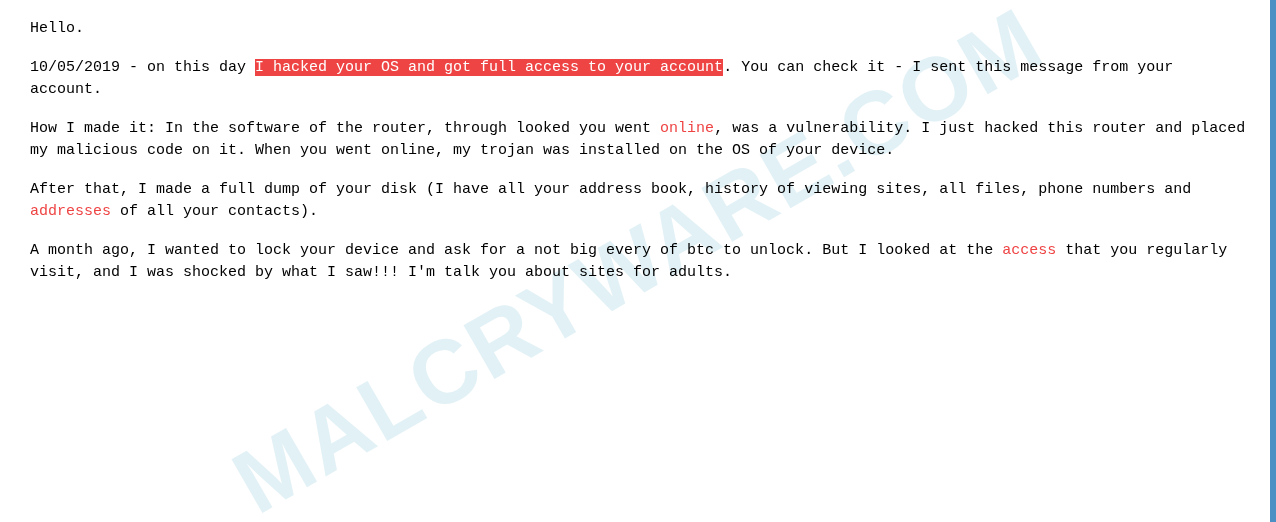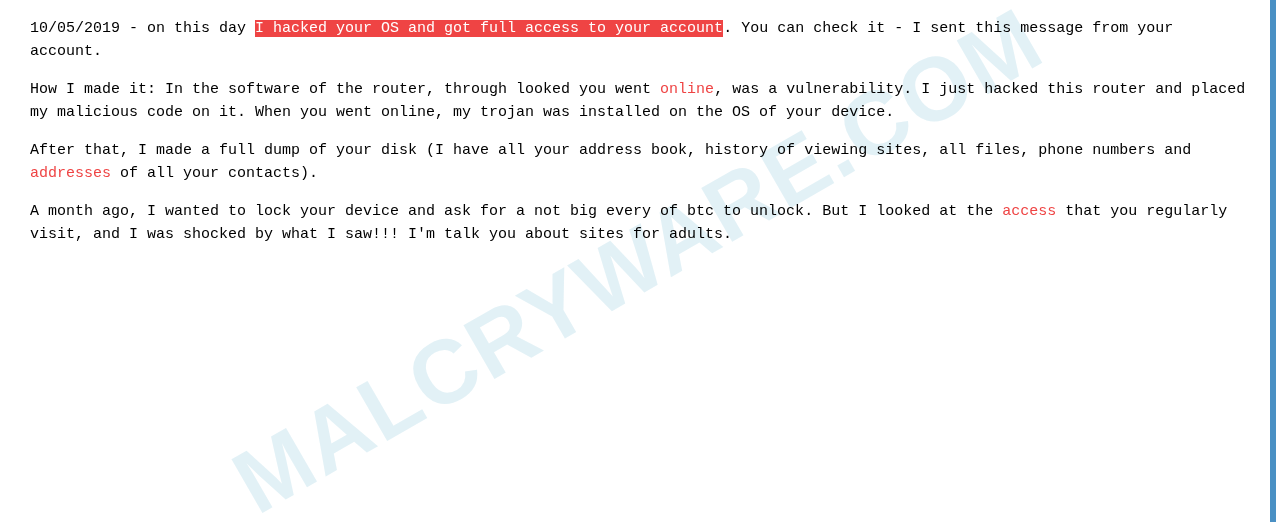--- a/index.html
+++ b/index.html
@@ -72,20 +72,23 @@
     }
   </style>
 </head>
 <body>
 
 <div class="container">
   <div class="watermark">MALCRYWARE.COM</div>
   <div class="right-border"></div>
   <div class="content">
 
+    <div class="paragraph">
+      <span>Hello.</span>
+    </div>
 
     <div class="paragraph">
       <span>10/05/2019 - on this day </span><span class="highlight">I hacked your OS and got full access to your account</span><span>. You can check it - I sent this message from your account.</span>
     </div>
 
 
     <div class="paragraph">
       <span>How I made it: In the software of the router, through looked you went </span><span class="link-style">online</span><span>, was a vulnerability. I just hacked this router and placed my malicious code on it. When you went online, my trojan was installed on the OS of your device.</span>
     </div>
 

